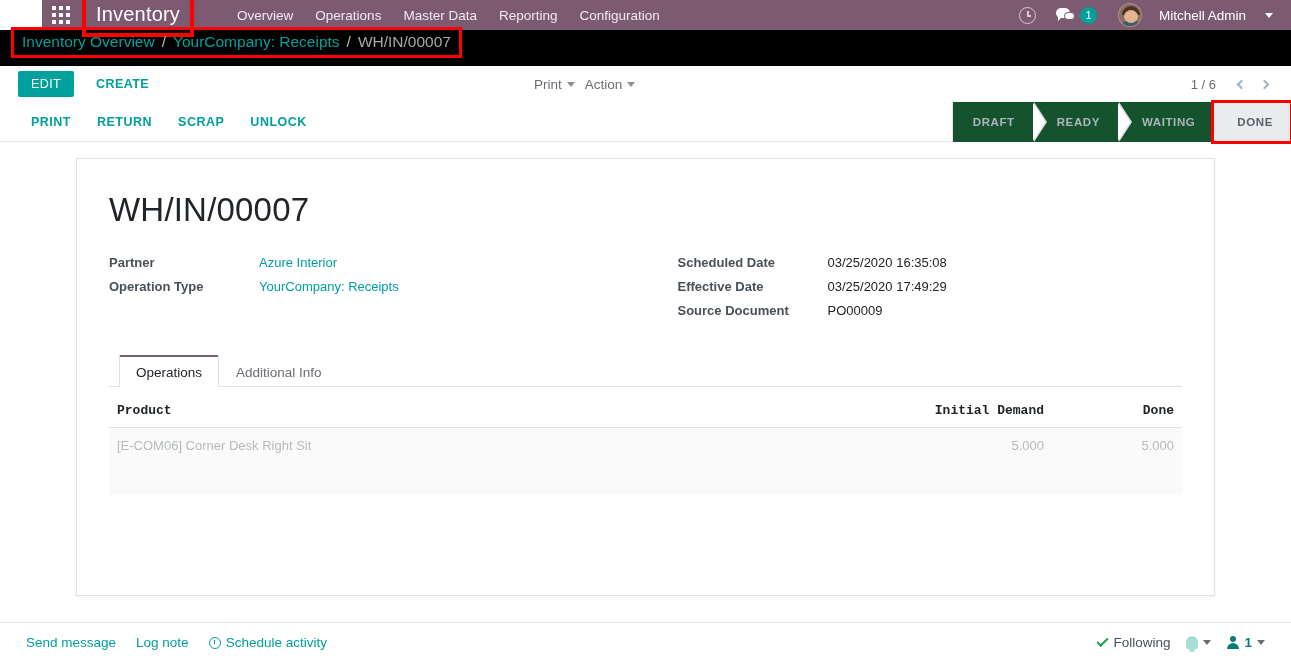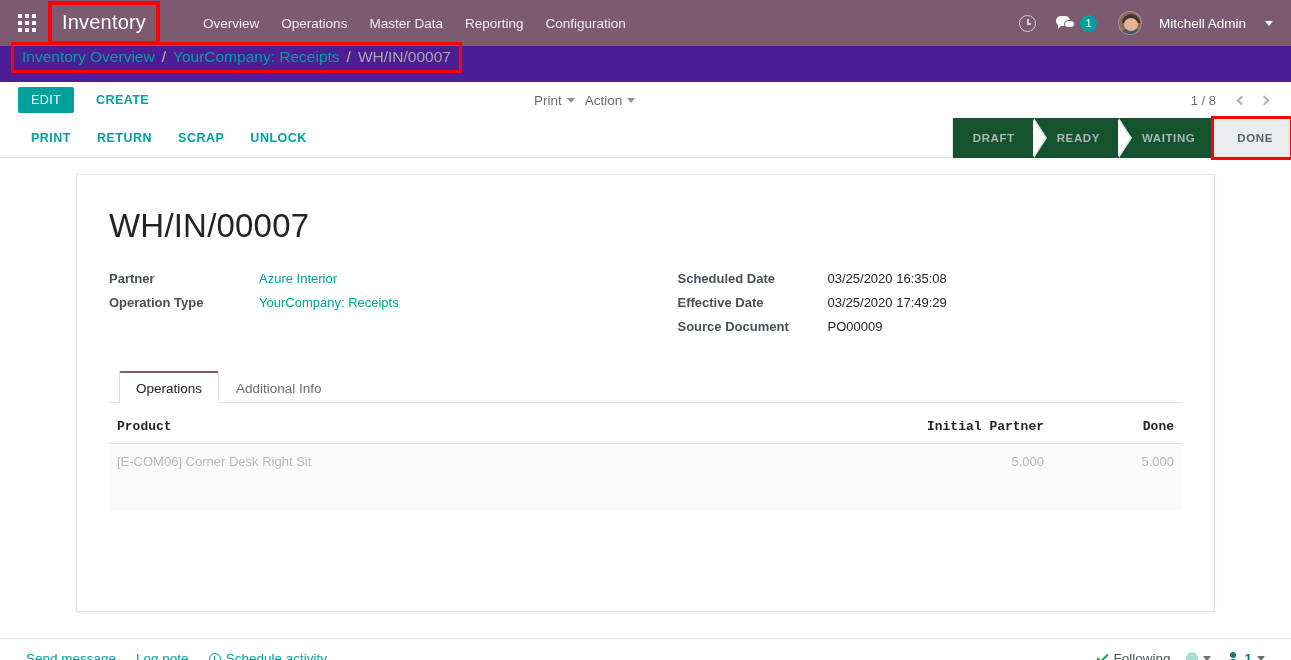--- a/index.html
+++ b/index.html
@@ -8,26 +8,27 @@
     width: 1291px; height: 660px;
     overflow: hidden;
     background: #ffffff;
     font-family: "Liberation Sans", sans-serif;
     -webkit-font-smoothing: antialiased;
   }
 
   
   .navbar {
     position: relative;
-    height: 46px;
+    height: 30px;
     background: #7c5a72;
     display: flex;
     align-items: center;
-    padding: 0 14px 0 12px;
+    padding: 0 14px 0 4px;
     color: #ffffff;
+    margin-left: 42px;
   }
   .apps-toggle {
     width: 30px; height: 30px;
     display: flex; align-items: center; justify-content: center;
     cursor: pointer; margin-right: 4px;
   }
   .grid-icon {
     display: grid;
     grid-template-columns: repeat(3, 4px);
     grid-template-rows: repeat(3, 4px);
@@ -105,23 +106,23 @@
   }
   .avatar .face { position:absolute; left:5px; top:6px; width:14px; height:13px; border-radius:50%; background:#e3b48f; }
   .avatar .hair { position:absolute; left:3px; top:2px; width:18px; height:9px; border-radius:9px 9px 0 0; background:#4a3127; }
   .avatar .body { position:absolute; left:1px; bottom:-4px; width:22px; height:10px; border-radius:11px 11px 0 0; background:#3e5a6e; }
   .user-name { font-size: 13.5px; color: #ffffff; white-space: nowrap; }
   .caret-d { width:0;height:0;border-left:4px solid transparent;border-right:4px solid transparent;border-top:5px solid #ffffff; margin-left:2px; }
 
   
   .breadcrumb-bar {
     height: 36px;
-    display: flex; align-items: flex-end;
-    padding: 12px 14px;
-    background: #4c1d95;
+    display: flex; align-items: flex-start;
+    padding: 0 14px;
+    background: #000000;
   }
   .breadcrumb {
     position: relative;
     display: flex; align-items: baseline;
     font-size: 15.5px;
     padding: 3px 8px 4px 8px;
   }
   .breadcrumb.annot { outline: 3px solid #ff0000; }
   .crumb-link { color: #00a09d; cursor: pointer; white-space: nowrap; }
   .crumb-sep { color: #b8b8b8; margin: 0 7px; }
@@ -400,21 +401,21 @@
       <span>Print</span>
       <span class="caret-g"></span>
     </div>
     <div class="cp-dd">
       <span>Action</span>
       <span class="caret-g"></span>
     </div>
   </div>
 
   <div class="pager">
-    <span class="pager-count">1 / 8</span>
+    <span class="pager-count">1 / 6</span>
     <span class="pager-btn">
       <span class="chev left"></span>
     </span>
     <span class="pager-btn">
       <span class="chev right"></span>
     </span>
   </div>
 </div>
 
 <div class="cp-row2">
@@ -484,21 +485,21 @@
       <div class="notebook">
         <div class="nb-tabs">
           <div class="nb-tab active">Operations</div>
           <div class="nb-tab">Additional Info</div>
         </div>
 
         <table class="o-table">
           <thead>
             <tr>
               <th>Product</th>
-              <th class="num col-demand">Initial Partner</th>
+              <th class="num col-demand">Initial Demand</th>
               <th class="num col-done">Done</th>
             </tr>
           </thead>
           <tbody>
             <tr>
               <td>[E-COM06] Corner Desk Right Sit</td>
               <td class="num">5.000</td>
               <td class="num">5.000</td>
             </tr>
             <tr class="filler">

